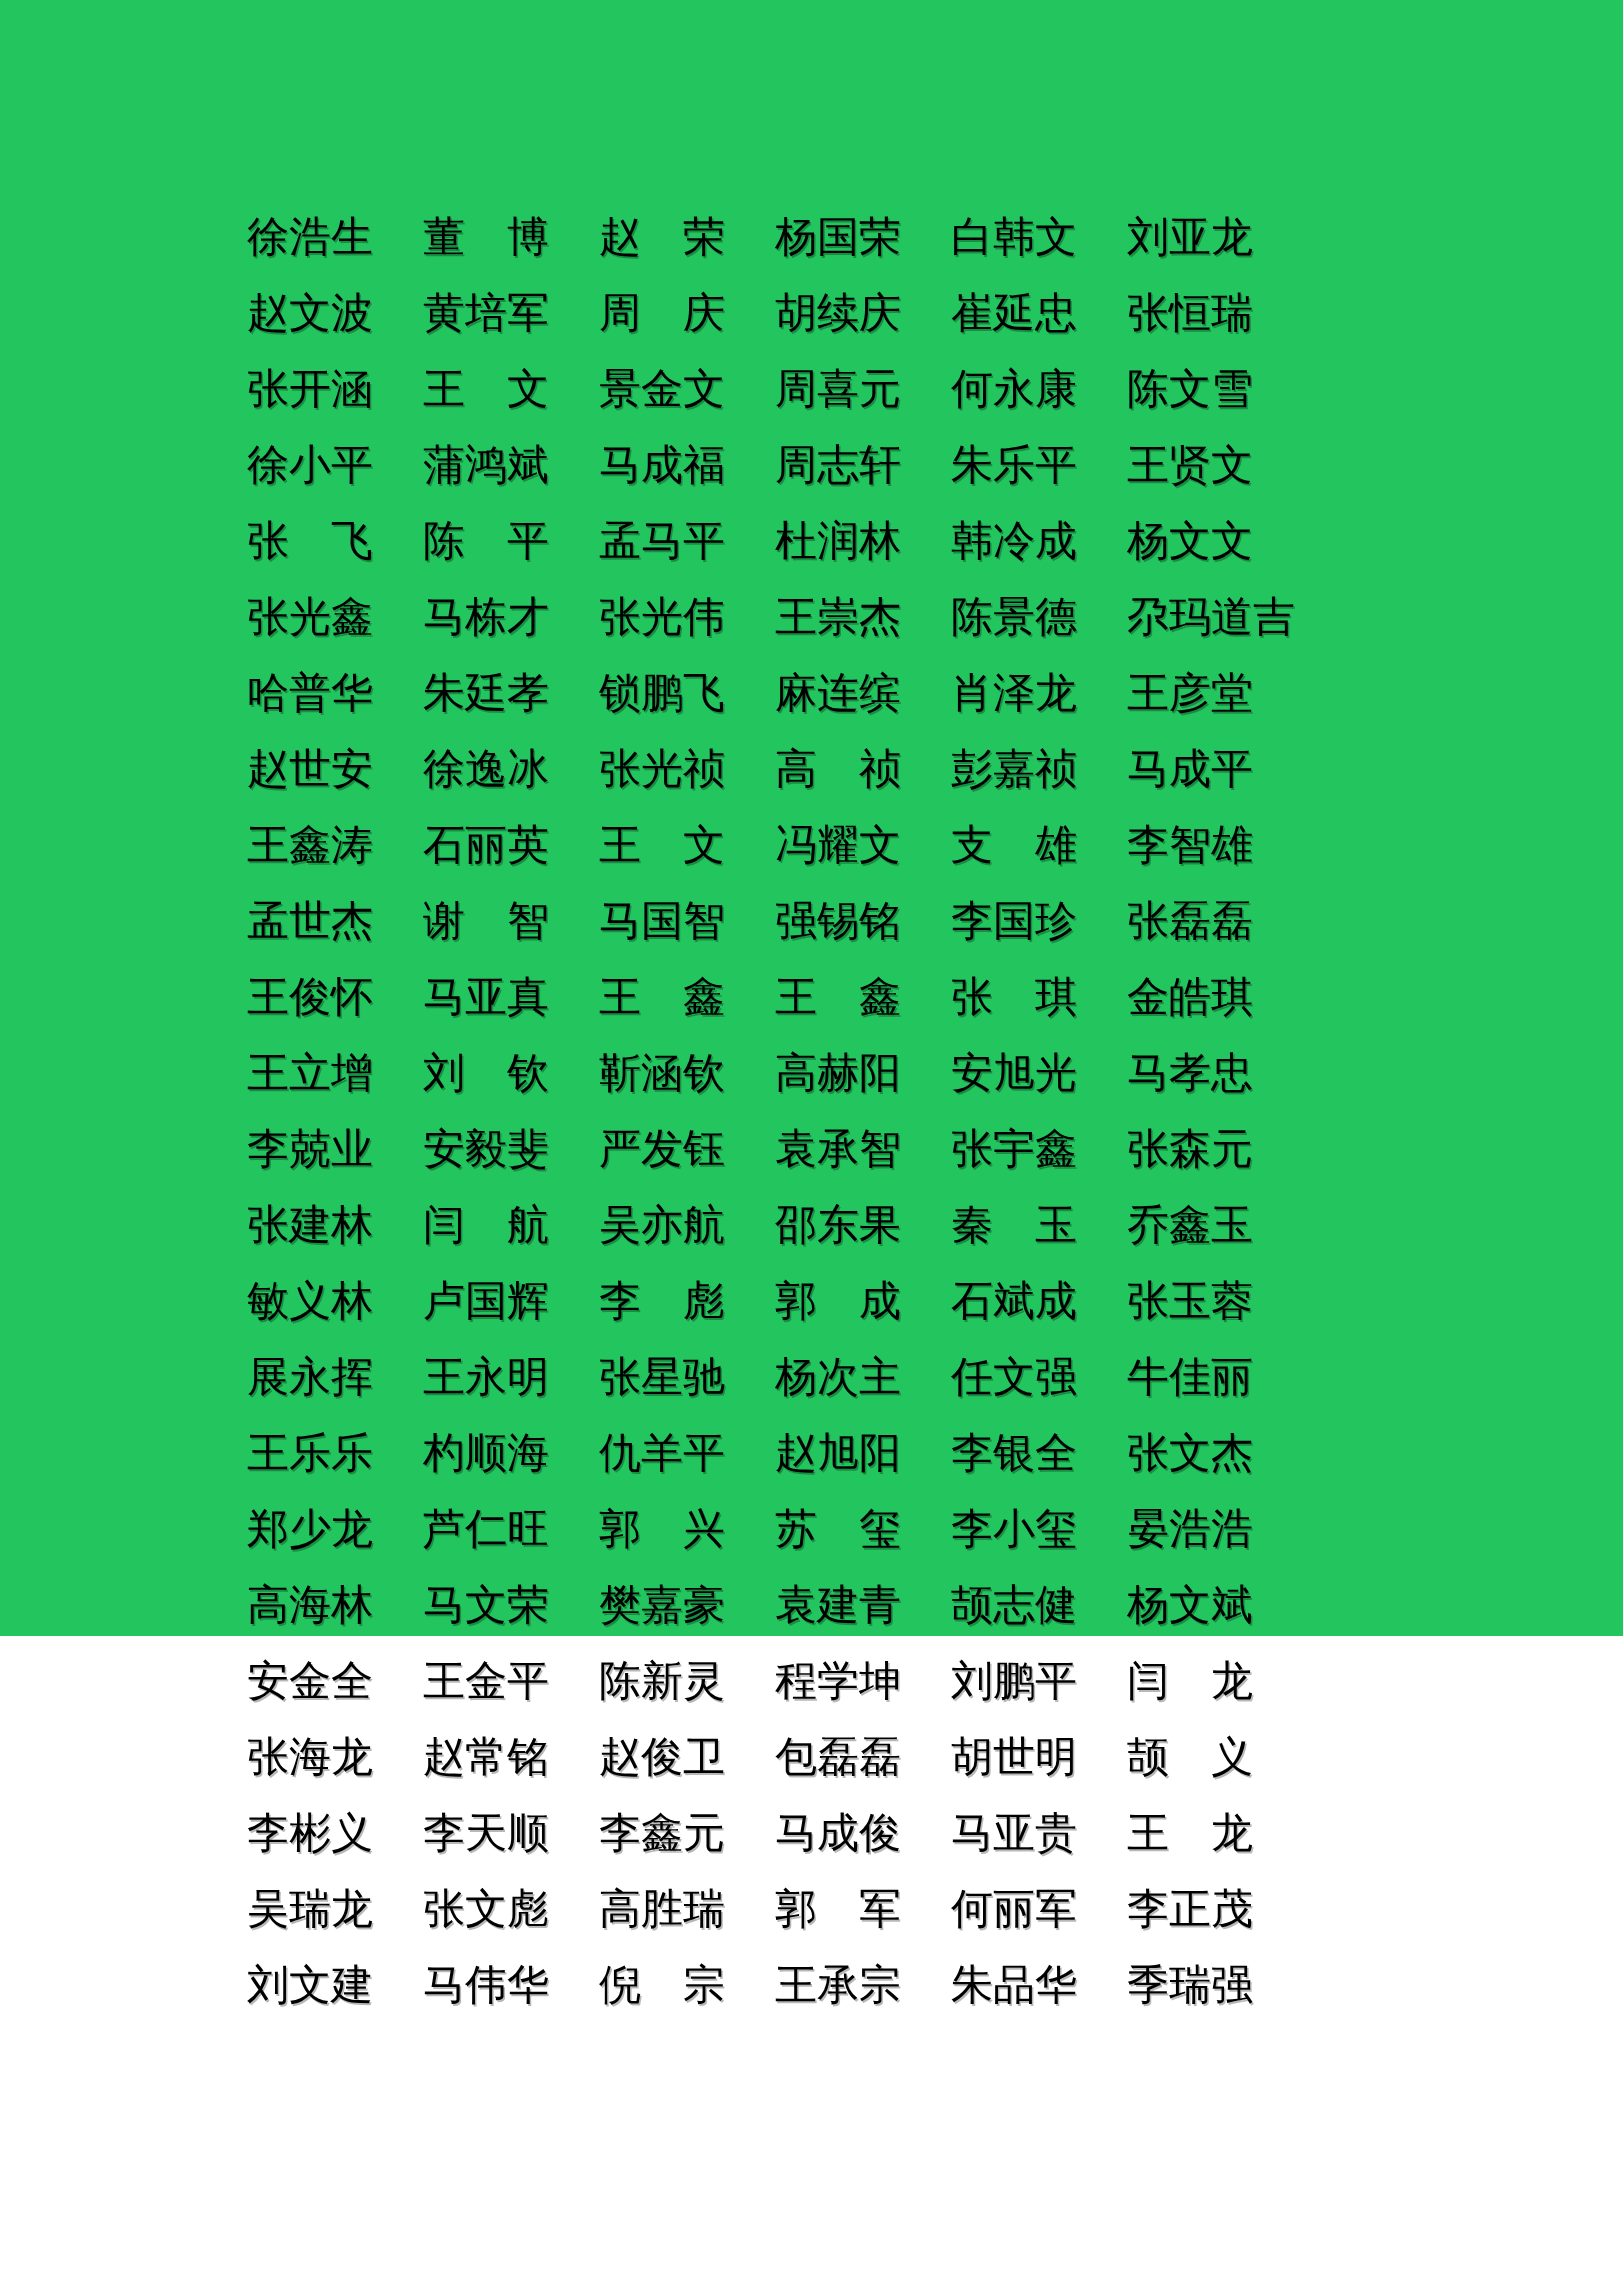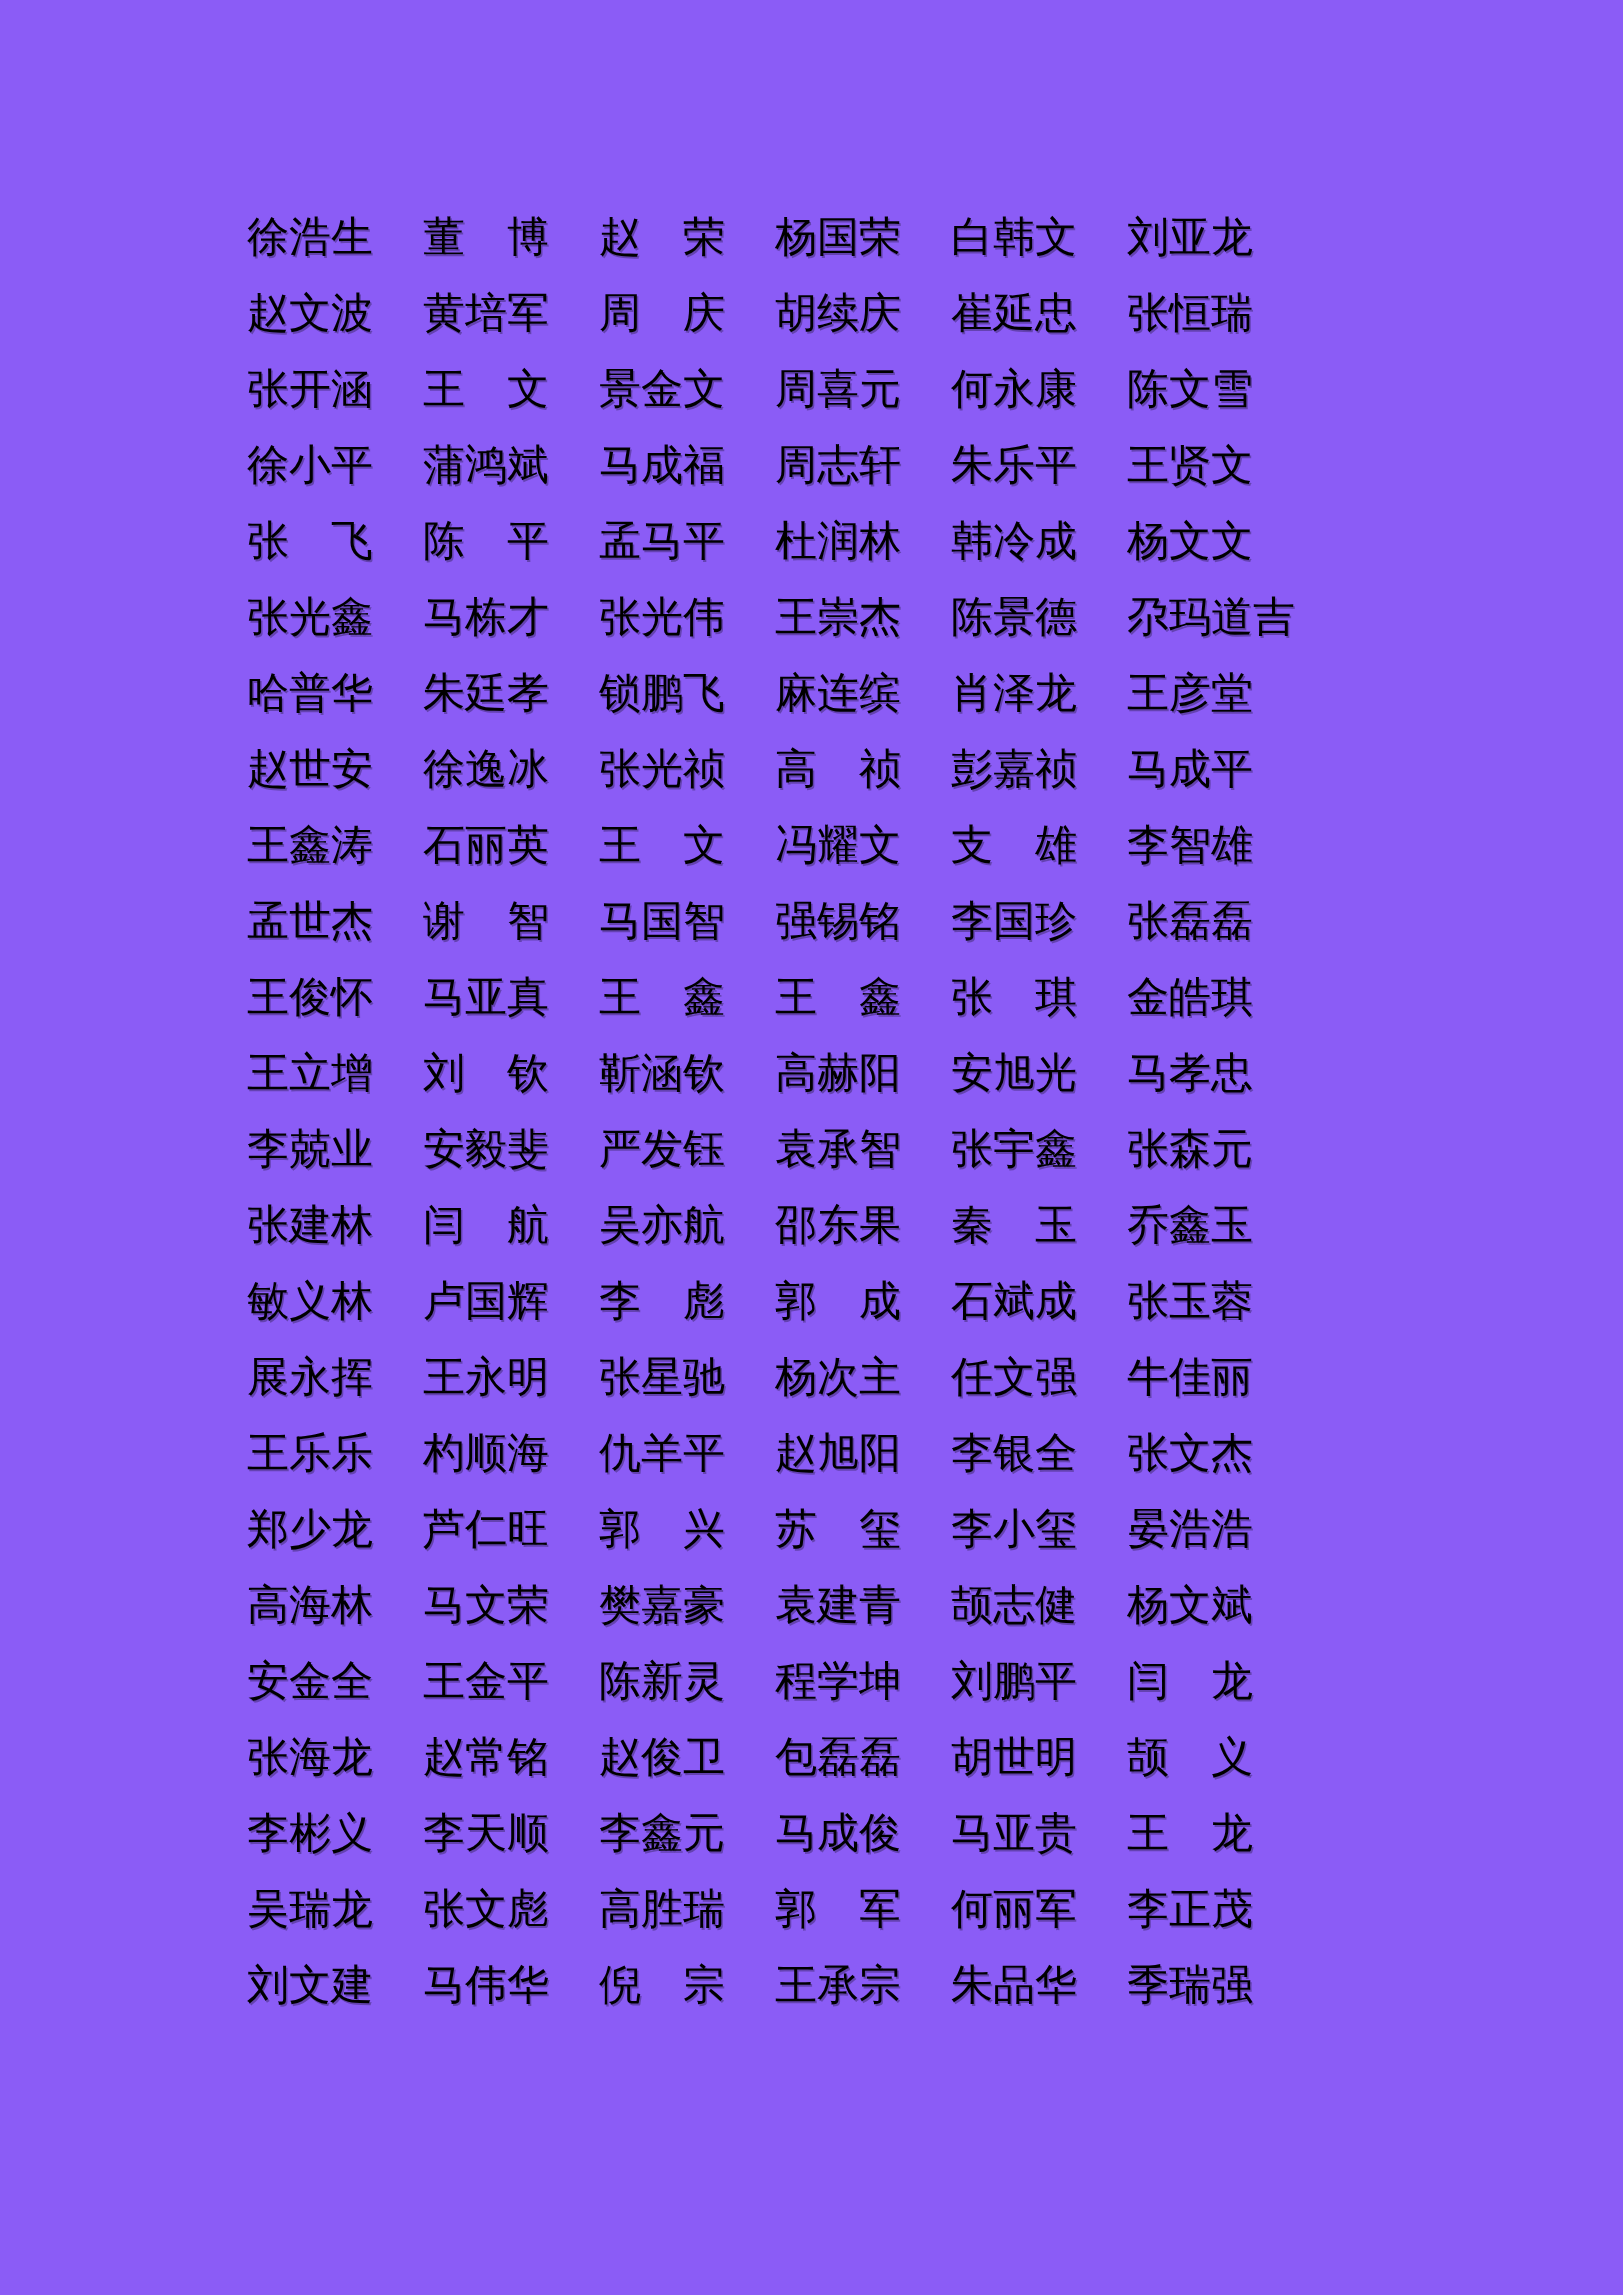--- a/index.html
+++ b/index.html
@@ -12,22 +12,22 @@
     background: #ffffff;
     position: relative;
     overflow: hidden;
     font-family: "Liberation Serif", "DejaVu Serif", serif;
   }
   .page {
     position: absolute;
     left: 0;
     top: 0;
     width: 1623px;
-    height: 2295px;
-    background: #8b5cf6;
+    height: 1636px;
+    background: #22c55e;
   }
   
   .name-grid {
     position: absolute;
     left: 247px;
     top: 199px;
     display: grid;
     grid-template-columns: repeat(6, 128px);
     column-gap: 48px;
     grid-auto-rows: 76px;

